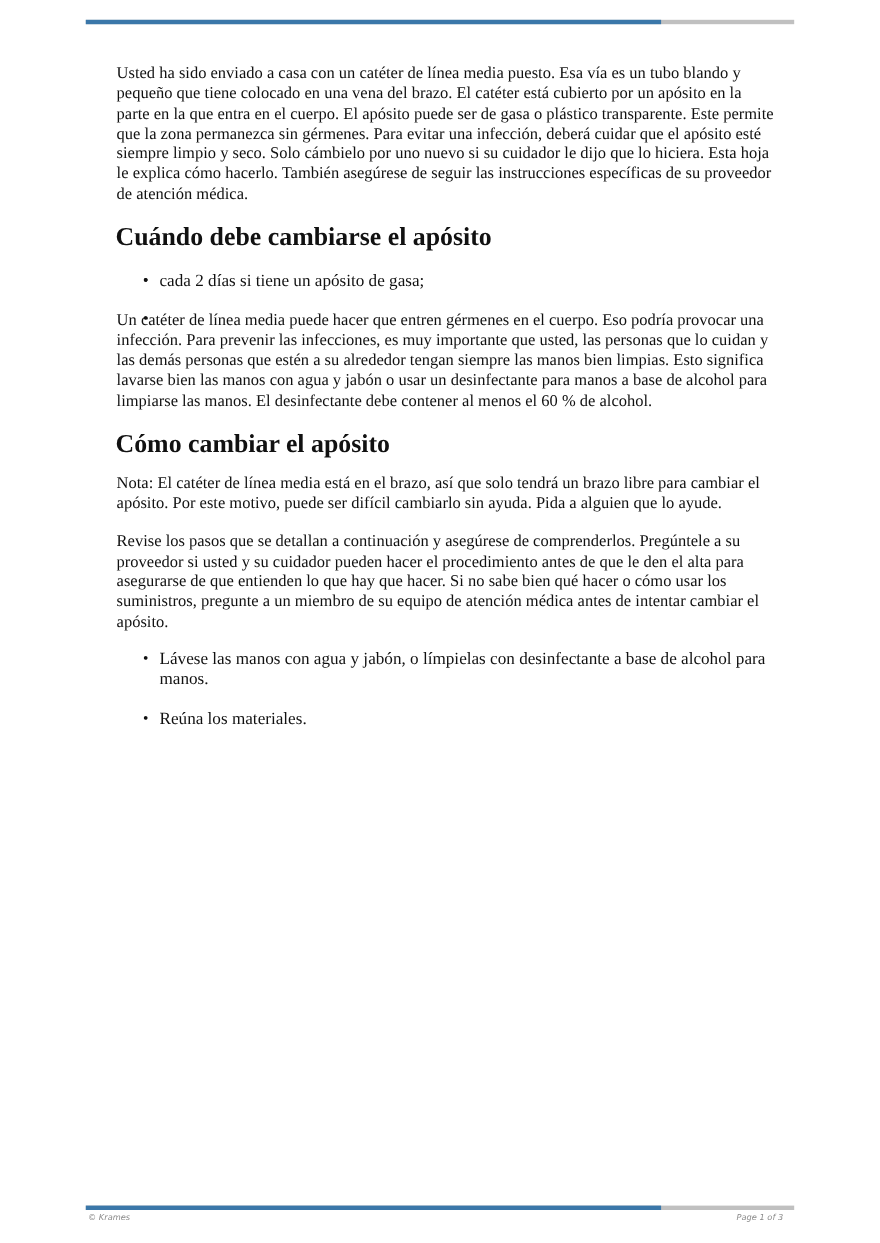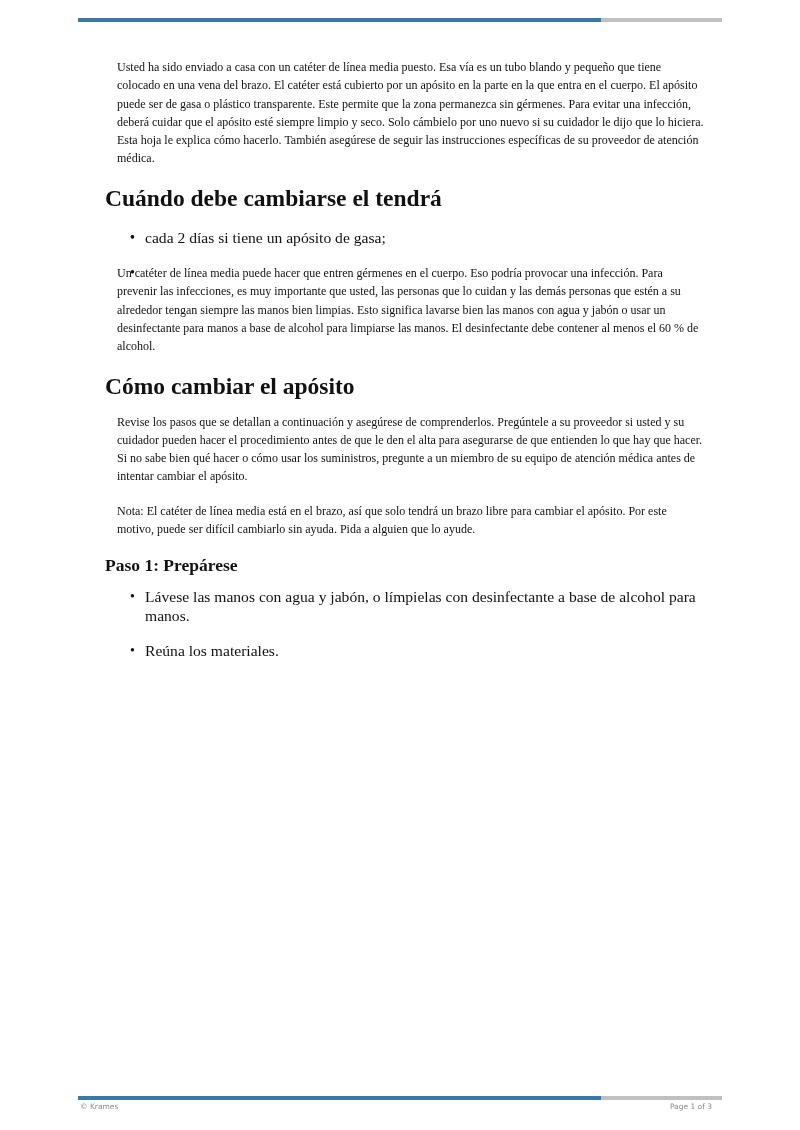--- a/index.html
+++ b/index.html
@@ -52,23 +52,23 @@
     line-height: 28px;
     margin: 16px 0 13px 0;
   }
   h3 {
     font-size: 17.5px;
     font-weight: bold;
     line-height: 22px;
     margin: 15px 0 12px 0;
   }
   p {
-    font-size: 12px;
+    font-size: 15px;
     line-height: 18.3px;
-    margin: 0 0 16px 12px;
+    margin: 0 0 16px 1px;
   }
   ul {
     list-style: none;
     margin: 0 0 16px 0;
     padding: 0;
   }
   ul li {
     position: relative;
     font-size: 15.6px;
     line-height: 18.3px;
@@ -78,62 +78,62 @@
   ul li .bullet {
     position: absolute;
     left: 25px;
     top: 0;
     font-size: 14px;
   }
   .footer-left, .footer-right {
     position: absolute;
     top: 1102px;
     font-family: "DejaVu Sans", "Liberation Sans", sans-serif;
+    font-style: italic;
     font-size: 7.5px;
     color: #8a8a8a;
   }
   .footer-left { left: 80px; }
   .footer-right { right: 88px; }
 </style>
 </head>
 <body>
 
 <div class="bar top" style="background: rgb(192, 192, 192);">
   <div class="fill" style="background: rgb(59, 119, 169); width: 81.2%;"></div>
 </div>
 
 <div class="content">
   <p>Usted ha sido enviado a casa con un catéter de línea media puesto. Esa vía es un tubo blando y pequeño que tiene colocado en una vena del brazo. El catéter está cubierto por un apósito en la parte en la que entra en el cuerpo. El apósito puede ser de gasa o plástico transparente. Este permite que la zona permanezca sin gérmenes. Para evitar una infección, deberá cuidar que el apósito esté siempre limpio y seco. Solo cámbielo por uno nuevo si su cuidador le dijo que lo hiciera. Esta hoja le explica cómo hacerlo. También asegúrese de seguir las instrucciones específicas de su proveedor de atención médica.</p>
 
   <section>
-    <h2>Cuándo debe cambiarse el tendrá</h2>
+    <h2>Cuándo debe cambiarse el apósito</h2>
     <ul>
       <li>
         <span class="bullet">•</span>
       </li>
       <li>
         <span class="bullet">•</span>
         <span>cada 2 días si tiene un apósito de gasa;</span>
       </li>
       <li>
         <span class="bullet">•</span>
       </li>
     </ul>
   </section>
 
   <section>
     <p>Un catéter de línea media puede hacer que entren gérmenes en el cuerpo. Eso podría provocar una infección. Para prevenir las infecciones, es muy importante que usted, las personas que lo cuidan y las demás personas que estén a su alrededor tengan siempre las manos bien limpias. Esto significa lavarse bien las manos con agua y jabón o usar un desinfectante para manos a base de alcohol para limpiarse las manos. El desinfectante debe contener al menos el 60 % de alcohol.</p>
   </section>
 
   <section>
     <h2>Cómo cambiar el apósito</h2>
+    <p>Nota: El catéter de línea media está en el brazo, así que solo tendrá un brazo libre para cambiar el apósito. Por este motivo, puede ser difícil cambiarlo sin ayuda. Pida a alguien que lo ayude.</p>
     <p>Revise los pasos que se detallan a continuación y asegúrese de comprenderlos. Pregúntele a su proveedor si usted y su cuidador pueden hacer el procedimiento antes de que le den el alta para asegurarse de que entienden lo que hay que hacer. Si no sabe bien qué hacer o cómo usar los suministros, pregunte a un miembro de su equipo de atención médica antes de intentar cambiar el apósito.</p>
-    <p>Nota: El catéter de línea media está en el brazo, así que solo tendrá un brazo libre para cambiar el apósito. Por este motivo, puede ser difícil cambiarlo sin ayuda. Pida a alguien que lo ayude.</p>
     <div>
-      <h3>Paso 1: Prepárese</h3>
       <ul>
         <li>
           <span class="bullet">•</span>
           <span>Lávese las manos con agua y jabón, o límpielas con desinfectante a base de alcohol para manos.</span>
         </li>
         <li>
           <span class="bullet">•</span>
           <span>Reúna los materiales.</span>
         </li>
       </ul>

